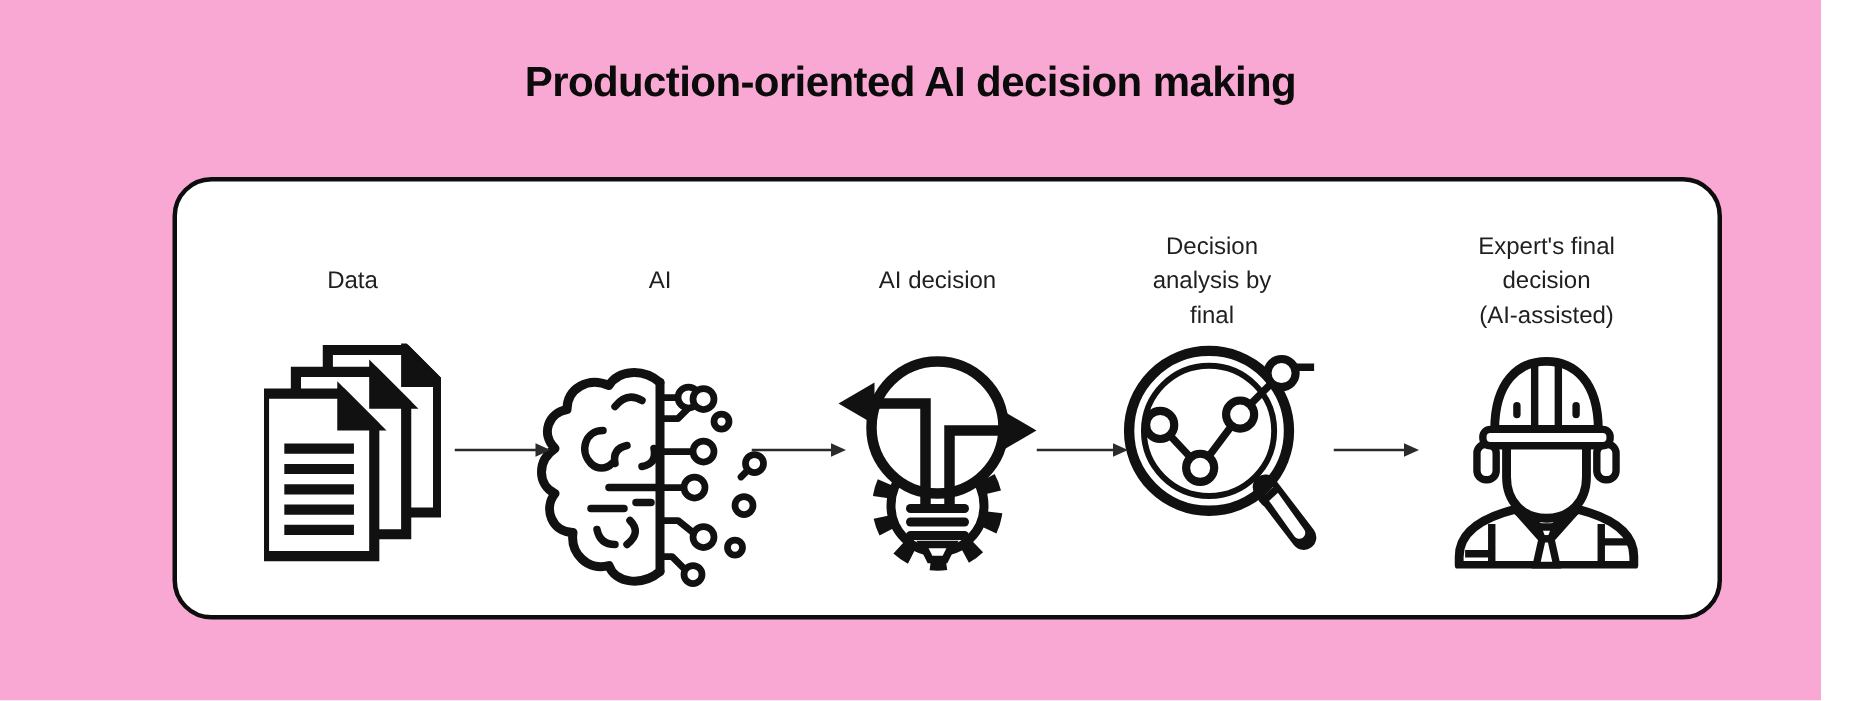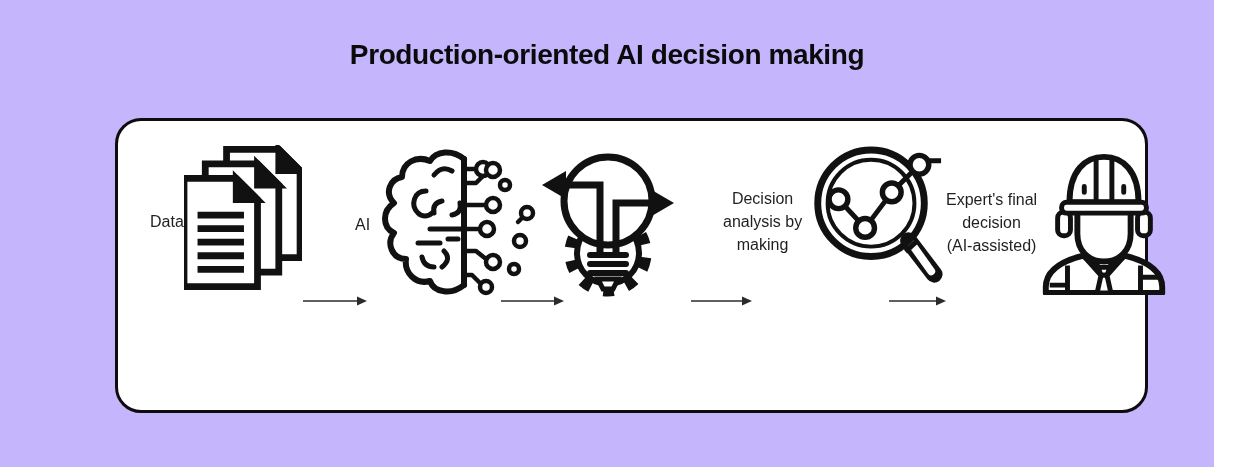--- a/index.html
+++ b/index.html
@@ -1,28 +1,28 @@
 <!DOCTYPE html>
 <html><head>
 <meta charset="utf-8">
 <style>
   html,body{margin:0;padding:0;background:#fff;}
   .canvas{
-    position:relative;width:1214px;height:467px;background:#c4b5fd;overflow:hidden;
+    position:relative;width:1214px;height:467px;background:#f9a8d4;overflow:hidden;
     font-family:"Liberation Sans", sans-serif;color:#1f1f1f;
   }
   .title{
     position:absolute;top:38px;left:0;width:100%;text-align:center;
     font-size:28px;line-height:34px;font-weight:bold;letter-spacing:-0.4px;color:#0b0b0b;
   }
   .flow-box{
     position:absolute;left:115px;top:118px;width:1033px;height:295px;
     border:3px solid #0d0d0d;border-radius:26px;box-sizing:border-box;background:#fff;
   }
-  .step{position:absolute;top:24px;width:170px;display:flex;align-items:center;}
+  .step{position:absolute;top:24px;width:170px;display:flex;flex-direction:column;align-items:center;}
   .step-label{
     height:84px;display:flex;flex-direction:column;align-items:center;justify-content:center;
     font-size:16px;line-height:23px;text-align:center;color:#1f1f1f;
   }
   .step-label span{display:block;white-space:nowrap;}
   .icon-wrap{display:block;}
   .s1{left:32px;align-items:center;}  .s2{left:237px;gap:12px;} .s3{left:422px;} .s4{left:605px;} .s5{left:828px;}
   .s3 .icon-wrap, .s5 .icon-wrap{margin-top:4px;}
   .arrow{position:absolute;top:172px;height:12px;}
   .a1{left:185px;width:64px;} .a2{left:383px;width:63px;} .a3{left:573px;width:61px;} .a4{left:771px;width:57px;}
@@ -99,20 +99,23 @@
             <circle cx="138" cy="96" r="6"></circle>
             <circle cx="111" cy="117" r="7"></circle>
             <circle cx="132" cy="124" r="5"></circle>
             <circle cx="104" cy="142" r="6"></circle>
           </g>
         </svg>
       </span>
     </div>
 
     <div class="step s3">
+      <div class="step-label">
+        <span>AI decision</span>
+      </div>
       <span class="icon-wrap">
         <svg width="136" height="150" viewBox="0 0 136 150" fill="none">
           <circle cx="68" cy="104" r="37" stroke="#111" stroke-width="13" stroke-dasharray="10 13" transform="rotate(10 68 104)"></circle>
           <circle cx="68" cy="104" r="31" fill="#fff" stroke="#111" stroke-width="6"></circle>
           <circle cx="68" cy="52" r="44" fill="#fff" stroke="#111" stroke-width="7"></circle>
           <g stroke="#111" stroke-width="6" stroke-linecap="round">
             <path d="M50,106 H86"></path>
             <path d="M50,115 H86"></path>
             <path d="M50,124 H86"></path>
           </g>
@@ -124,21 +127,21 @@
           <polygon points="26,22 26,50 2,36" fill="#111"></polygon>
           <polygon points="110,40 110,68 134,54" fill="#111"></polygon>
         </svg>
       </span>
     </div>
 
     <div class="step s4">
       <div class="step-label">
         <span>Decision</span>
         <span>analysis by</span>
-        <span>making</span>
+        <span>final</span>
       </div>
       <span class="icon-wrap">
         <svg width="142" height="148" viewBox="0 0 142 150" fill="none">
           <path d="M107,97 L133,131" stroke="#111" stroke-width="17" stroke-linecap="round"></path>
           <path d="M110,100 L130,128" stroke="#fff" stroke-width="8" stroke-linecap="round"></path>
           <circle cx="69" cy="59" r="54" stroke="#111" stroke-width="7"></circle>
           <circle cx="69" cy="59" r="44" stroke="#111" stroke-width="4"></circle>
           <path d="M104,108 L115,98" stroke="#111" stroke-width="5"></path>
           <path d="M36,55 L63,84 L90,48 L118,20 M126,16 H140" stroke="#111" stroke-width="5" stroke-linejoin="round"></path>
           <g stroke="#111" stroke-width="5.5" fill="#fff">

